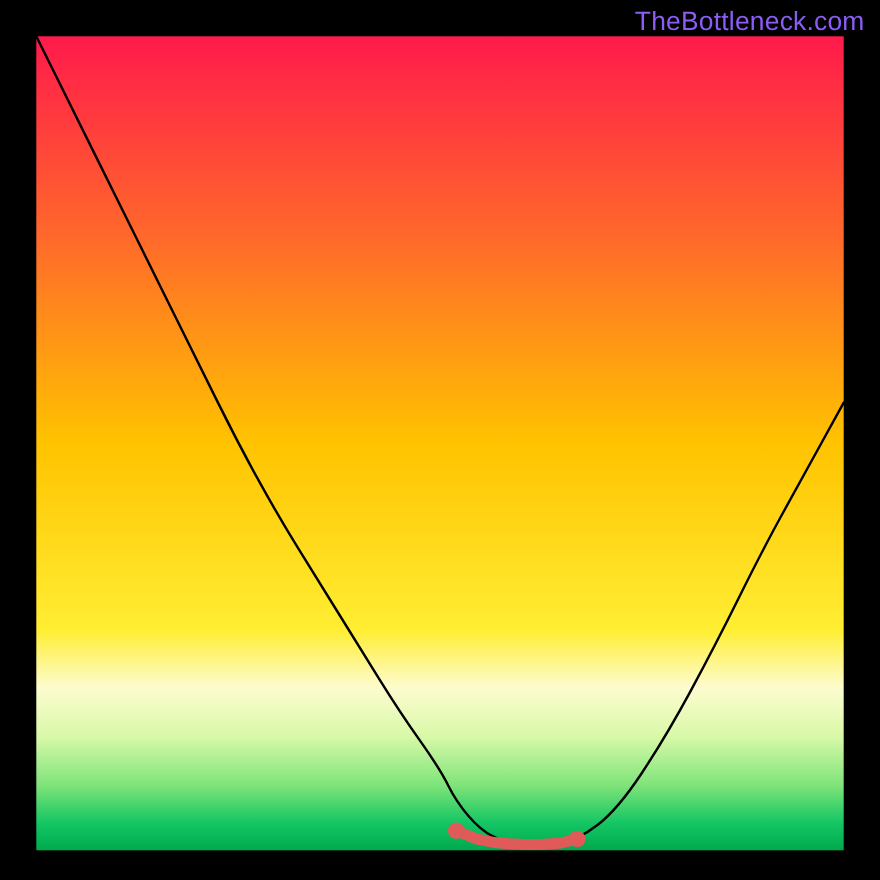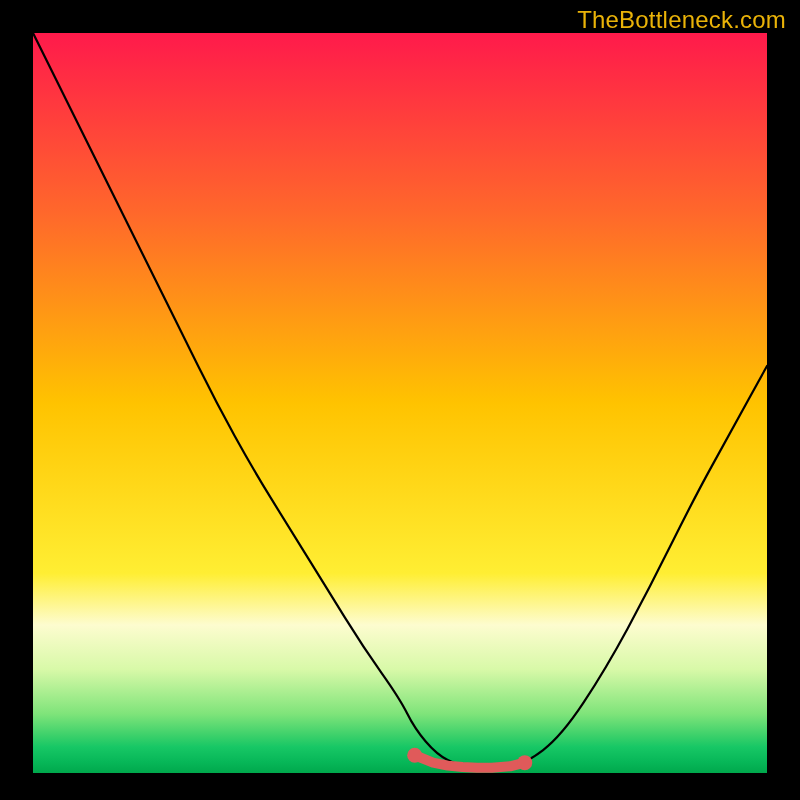--- a/index.html
+++ b/index.html
@@ -14,21 +14,21 @@
   .stage {
     position: relative;
     width: 800px;
     height: 800px;
     background: #000;
   }
   .watermark {
     position: absolute;
     top: 6px;
     right: 14px;
-    color: #eab308;
+    color: #8b5cf6;
     font-size: 24px;
     font-weight: 400;
     letter-spacing: 0.2px;
     z-index: 5;
     user-select: none;
   }
   svg.chart {
     position: absolute;
     inset: 0;
     width: 800px;

